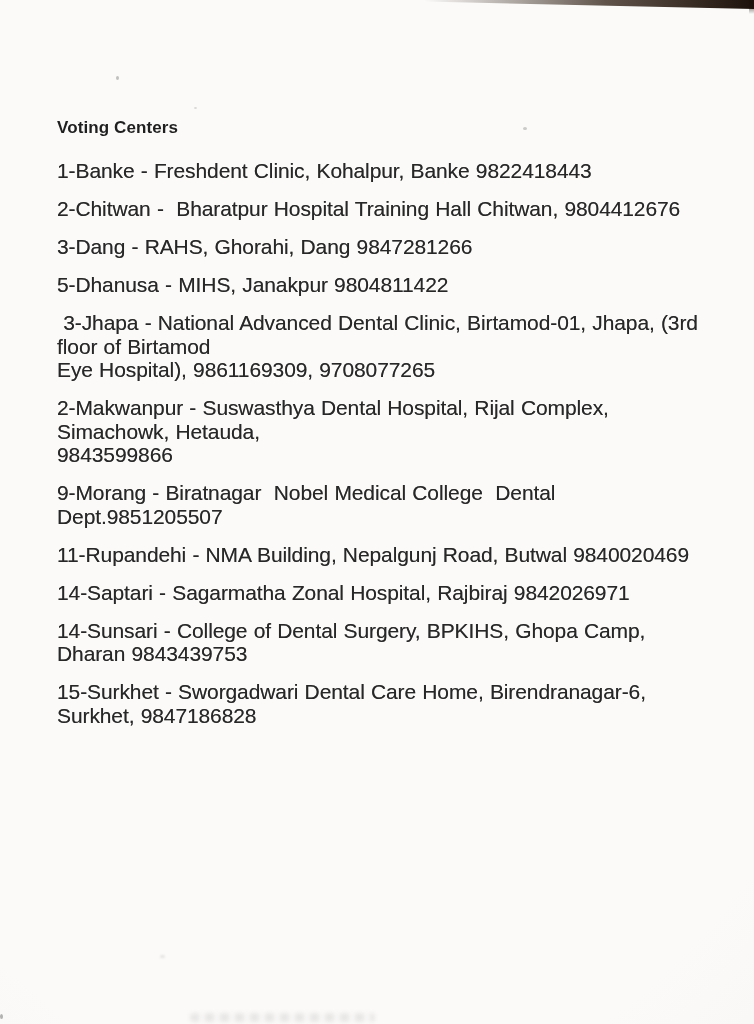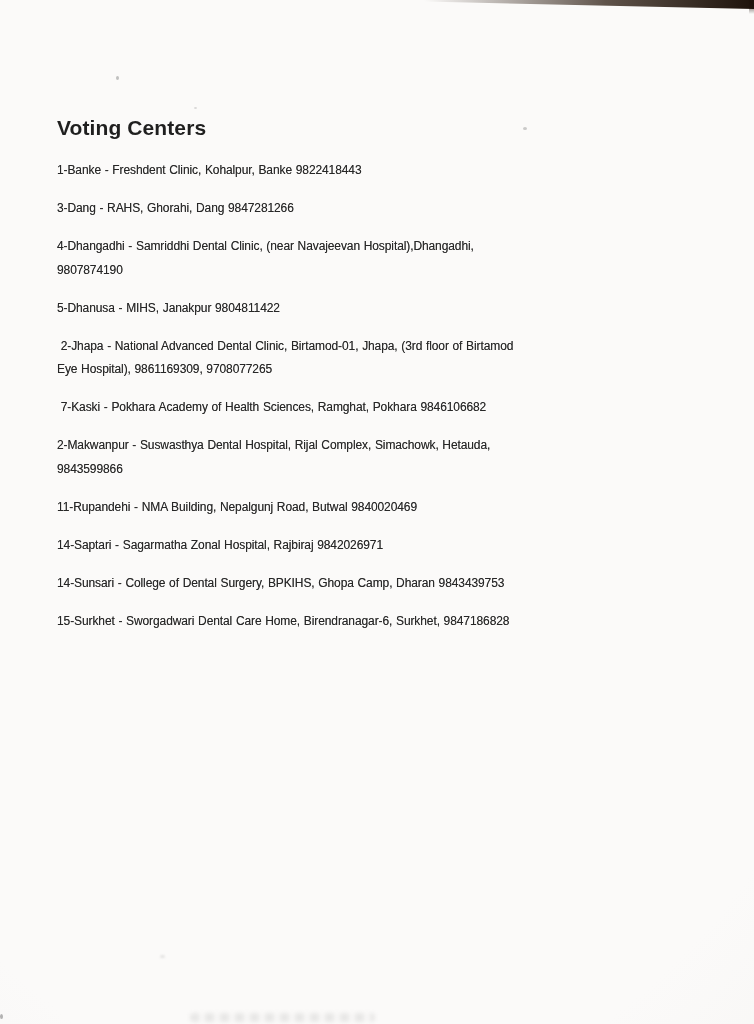--- a/index.html
+++ b/index.html
@@ -18,29 +18,29 @@
     font-family: "Liberation Sans", sans-serif;
     color: #272727;
   }
   .content {
     position: absolute;
     left: 57px;
     top: 116px;
     width: 660px;
   }
   .doc-title {
-    font-size: 21px;
+    font-size: 17px;
     font-weight: 700;
     line-height: 23px;
     margin: 0 0 20px 0;
     letter-spacing: 0.1px;
     color: #1f1f1f;
   }
   .entry {
-    font-size: 12px;
+    font-size: 21px;
     line-height: 23.5px;
     margin: 0 0 14.5px 0;
     white-space: pre-wrap;
     letter-spacing: -0.1px;
     word-spacing: 0.5px;
     color: #272727;
     text-shadow: 0 0 0.6px rgba(40,40,40,0.55);
   }
   
   .scan-top-edge {
@@ -90,29 +90,28 @@
 
 <div class="page">
 
   <div class="scan-top-edge"></div>
   <div class="scan-corner-right"></div>
 
   <div class="content">
     <h1 class="doc-title">Voting Centers</h1>
 
     <p class="entry">1-Banke - Freshdent Clinic, Kohalpur, Banke 9822418443</p>
+    <p class="entry">2-Chitwan -  Bharatpur Hospital Training Hall Chitwan, 9804412676</p>
     <p class="entry">3-Dang - RAHS, Ghorahi, Dang 9847281266</p>
-    <p class="entry">4-Dhangadhi - Samriddhi Dental Clinic, (near Navajeevan Hospital),Dhangadhi,
-9807874190</p>
     <p class="entry">5-Dhanusa - MIHS, Janakpur 9804811422</p>
-    <p class="entry"> 2-Jhapa - National Advanced Dental Clinic, Birtamod-01, Jhapa, (3rd floor of Birtamod
+    <p class="entry"> 3-Jhapa - National Advanced Dental Clinic, Birtamod-01, Jhapa, (3rd floor of Birtamod
 Eye Hospital), 9861169309, 9708077265</p>
-    <p class="entry"> 7-Kaski - Pokhara Academy of Health Sciences, Ramghat, Pokhara 9846106682</p>
     <p class="entry">2-Makwanpur - Suswasthya Dental Hospital, Rijal Complex, Simachowk, Hetauda,
 9843599866</p>
+    <p class="entry">9-Morang - Biratnagar  Nobel Medical College  Dental Dept.9851205507</p>
     <p class="entry">11-Rupandehi - NMA Building, Nepalgunj Road, Butwal 9840020469</p>
     <p class="entry">14-Saptari - Sagarmatha Zonal Hospital, Rajbiraj 9842026971</p>
     <p class="entry">14-Sunsari - College of Dental Surgery, BPKIHS, Ghopa Camp, Dharan 9843439753</p>
     <p class="entry">15-Surkhet - Sworgadwari Dental Care Home, Birendranagar-6, Surkhet, 9847186828</p>
   </div>
 
   <div class="speck s1"></div>
   <div class="speck s2"></div>
   <div class="speck s3"></div>
   <div class="speck s4"></div>

